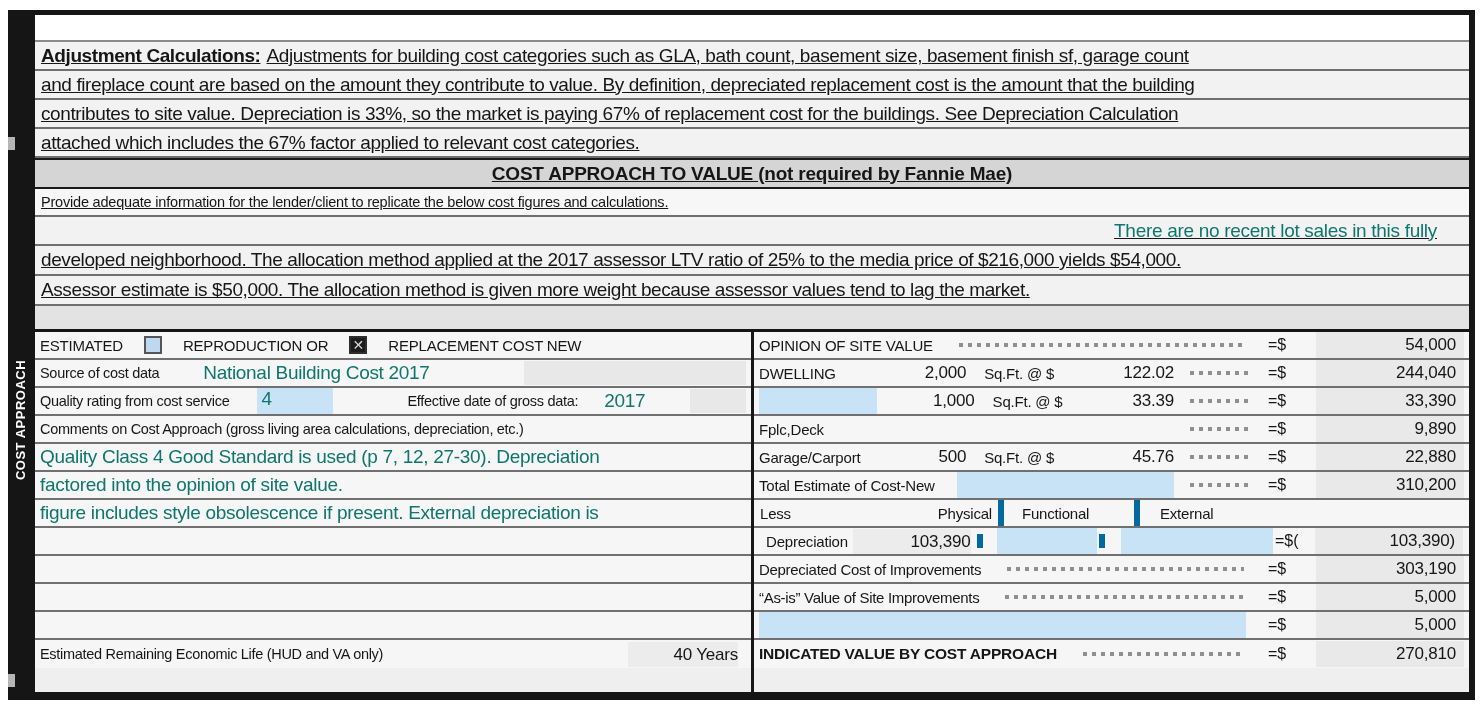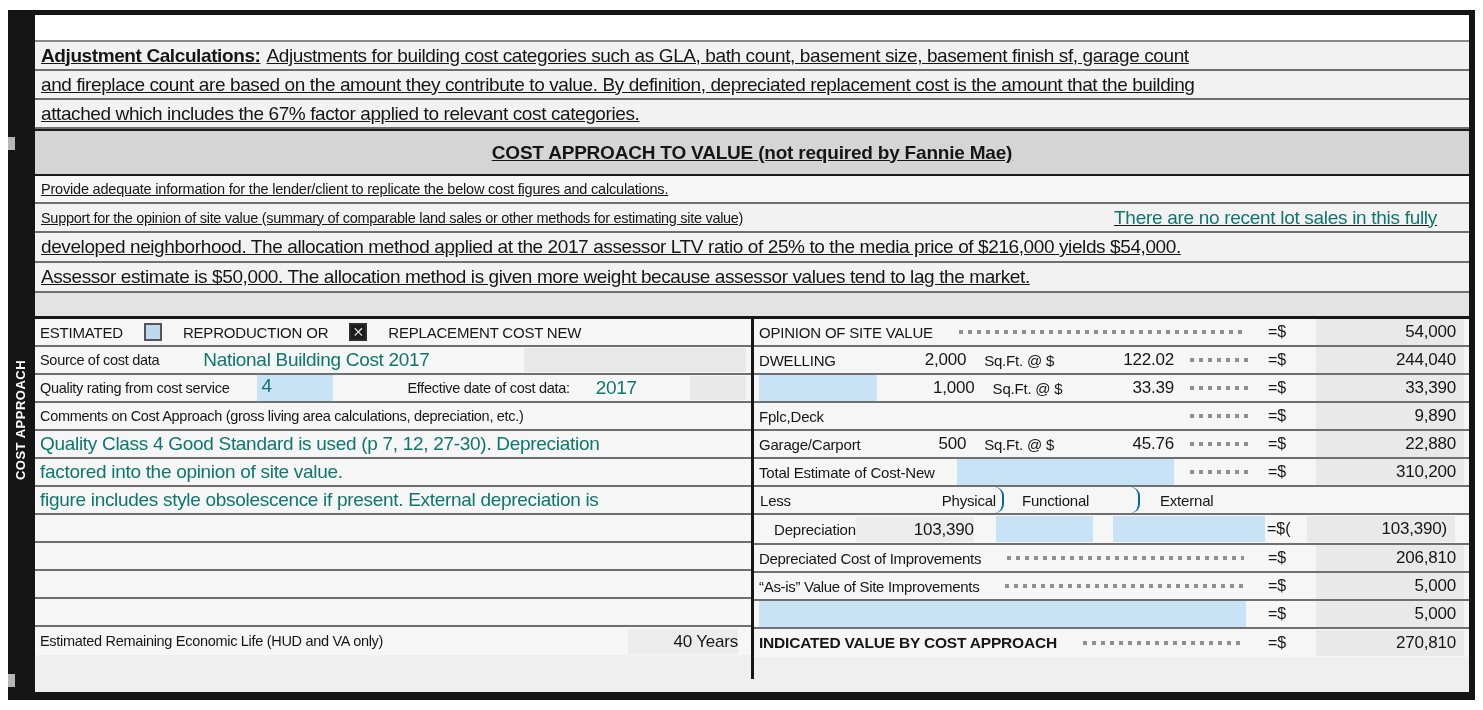--- a/index.html
+++ b/index.html
@@ -8,21 +8,21 @@
   .frame{position:absolute;left:8px;top:10px;width:1467px;height:690px;box-sizing:border-box;
          border-top:5px solid #151515;border-right:6px solid #151515;
          border-bottom:8px solid #151515;border-left:27px solid #151515;
          background:#efefef;}
   .row{box-sizing:border-box;display:flex;align-items:center;
        border-bottom:2px solid #6f6f6f;padding:0 6px;background:#f4f4f4;
        letter-spacing:-0.2px;white-space:nowrap;overflow:hidden;text-decoration:underline;}
   .blank-top{height:27px;background:#ffffff;border-bottom-color:#8a8a8a;}
   .para{height:29px;font-size:19px;letter-spacing:-0.4px;background:#f2f2f2;}
   .para b{margin-right:6px;}
-  .band-header{height:47px;justify-content:center;background:#d5d5d5;
+  .band-header{height:31px;justify-content:center;background:#d5d5d5;
                border-top:2px solid #1a1a1a;border-bottom:2px solid #1a1a1a;
                font-weight:bold;font-size:19px;letter-spacing:-0.2px;}
   .provide{height:28px;font-size:14.5px;background:#f7f7f7;}
   .support-label-row{height:29px;font-size:14px;background:#f2f2f2;}
   .support-label-row .entry{margin-left:auto;margin-right:26px;}
   .entry{font-size:19px;letter-spacing:-0.3px;color:#0f766e;}
   .support-line{height:30px;font-size:19px;letter-spacing:-0.4px;background:#f2f2f2;}
   .gap-row{height:26px;background:#e3e3e3;border-bottom:3px solid #161616;}
   .cols{display:flex;height:360px;}
   .col-left{width:719px;border-right:3px solid #161616;box-sizing:border-box;
@@ -44,47 +44,47 @@
   .gbox{background:#e8e8e8;height:24px;box-sizing:border-box;flex:none;}
   .bluebox{background:#c9e3f6;height:26px;box-sizing:border-box;flex:none;}
   .num{font-size:17px;letter-spacing:-0.2px;text-align:right;}
   .dots{height:4px;align-self:center;margin:0 4px;flex:none;
         background:repeating-linear-gradient(90deg,#8f8f8f 0 4px,transparent 4px 9px);}
   .dots-flex{flex:1;margin:0 10px 0 14px;}
   .eq{width:36px;font-size:16px;flex:none;text-align:left;padding-left:2px;}
   .amt{width:148px;flex:none;background:#e9e9e9;text-align:right;font-size:17px;
        letter-spacing:-0.2px;padding:3px 8px 3px 4px;box-sizing:border-box;}
   .cell{display:flex;align-items:center;box-sizing:border-box;height:100%;}
-  .cell-br{border-right:2px solid #0369a1;border-radius:9px;}
+  .cell-br{border-right:6px solid #0369a1;}
   .sidebar-label{position:absolute;top:407px;left:-64px;width:170px;height:26px;
        transform:rotate(-90deg);text-align:center;color:#fff;font-weight:bold;
        font-size:13px;letter-spacing:0.5px;line-height:26px;z-index:5;}
   .notch{position:absolute;left:8px;width:7px;height:13px;background:#b5b5b5;z-index:6;}
   .spacer{flex:1;}
 </style>
 </head>
 <body>
 
 <div class="frame">
 
   <div class="row blank-top"></div>
 
   <div class="row para">
     <b>Adjustment Calculations:</b>
     <span>Adjustments for building cost categories such as GLA, bath count, basement size, basement finish sf, garage count</span>
   </div>
   <div class="row para">and fireplace count are based on the amount they contribute to value. By definition, depreciated replacement cost is the amount that the building</div>
+  <div class="row para">contributes to site value. Depreciation is 33%, so the market is paying 67% of replacement cost for the buildings. See Depreciation Calculation</div>
   <div class="row para">attached which includes the 67% factor applied to relevant cost categories.</div>
 
   <div class="row band-header">COST APPROACH TO VALUE (not required by Fannie Mae)</div>
 
   <div class="row provide">Provide adequate information for the lender/client to replicate the below cost figures and calculations.</div>
 
   <div class="row support-label-row">
-    <span class="lbl">Support for the opinion of site value (summary of comparable land sales or other methods for estimating site value)</span>
     <span class="entry">There are no recent lot sales in this fully</span>
   </div>
   <div class="row support-line">developed neighborhood.  The allocation method applied at the 2017 assessor LTV ratio of 25% to the media price of $216,000 yields $54,000.</div>
   <div class="row support-line">Assessor estimate is $50,000. The allocation method is given more weight because assessor values tend to lag the market.</div>
 
   <div class="row gap-row"></div>
 
   <div class="cols">
 
     <div class="col-left">
@@ -97,21 +97,21 @@
       </div>
       <div class="frow">
         <span class="lbl">Source of cost data</span>
         <span class="entry" style="margin-left:32px">National Building Cost 2017</span>
         <span class="spacer"></span>
         <span class="gbox" style="width:222px"></span>
       </div>
       <div class="frow">
         <span class="lbl">Quality rating from cost service</span>
         <span class="bluebox entry" style="width:76px;margin-left:16px;padding-left:4px">4</span>
-        <span class="lbl" style="margin-left:62px">Effective date of cost data:</span>
+        <span class="lbl" style="margin-left:62px">Effective date of gross data:</span>
         <span class="entry" style="margin-left:14px">2017</span>
         <span class="spacer"></span>
         <span class="gbox" style="width:56px"></span>
       </div>
       <div class="frow">
         <span class="lbl">Comments on Cost Approach (gross living area calculations, depreciation, etc.)</span>
       </div>
       <div class="frow entry">Quality Class 4 Good Standard is used (p 7, 12, 27-30). Depreciation</div>
       <div class="frow entry">factored into the opinion of site value.</div>
       <div class="frow entry">figure includes style obsolescence if present. External depreciation is</div>
@@ -180,41 +180,41 @@
           <span class="spacer"></span>
           <span class="caps">Physical</span>
         </span>
         <span class="cell cell-br" style="width:124px;padding:0 6px">
           <span class="caps">Functional</span>
         </span>
         <span class="cell" style="flex:1;padding:8px 8px">
           <span class="caps">External</span>
         </span>
       </div>
-      <div class="frow" style="padding:14px">
+      <div class="frow" style="padding:6px">
         <span class="cell cell-br" style="width:250px;padding:0 6px">
           <span class="caps">Depreciation</span>
           <span class="spacer"></span>
           <span class="gbox num" style="width:118px;height:25px;line-height:25px;background:#ececec">103,390</span>
         </span>
         <span class="cell cell-br" style="width:124px;padding:0 2px">
           <span class="bluebox" style="flex:1"></span>
         </span>
         <span class="cell" style="flex:1;padding:0 0 0 4px">
           <span class="bluebox" style="width:152px"></span>
           <span class="spacer"></span>
           <span class="eq" style="width:40px">=$(</span>
           <span class="amt">103,390)</span>
         </span>
       </div>
       <div class="frow">
         <span class="lbl" style="font-size:15px">Depreciated Cost of Improvements</span>
         <span class="dots dots-flex"></span>
         <span class="eq">=$</span>
-        <span class="amt">206,810</span>
+        <span class="amt">303,190</span>
       </div>
       <div class="frow">
         <span class="lbl" style="font-size:15px">“As-is” Value of Site Improvements</span>
         <span class="dots dots-flex"></span>
         <span class="eq">=$</span>
         <span class="amt">5,000</span>
       </div>
       <div class="frow">
         <span class="bluebox" style="flex:1;margin-right:8px"></span>
         <span class="eq">=$</span>

